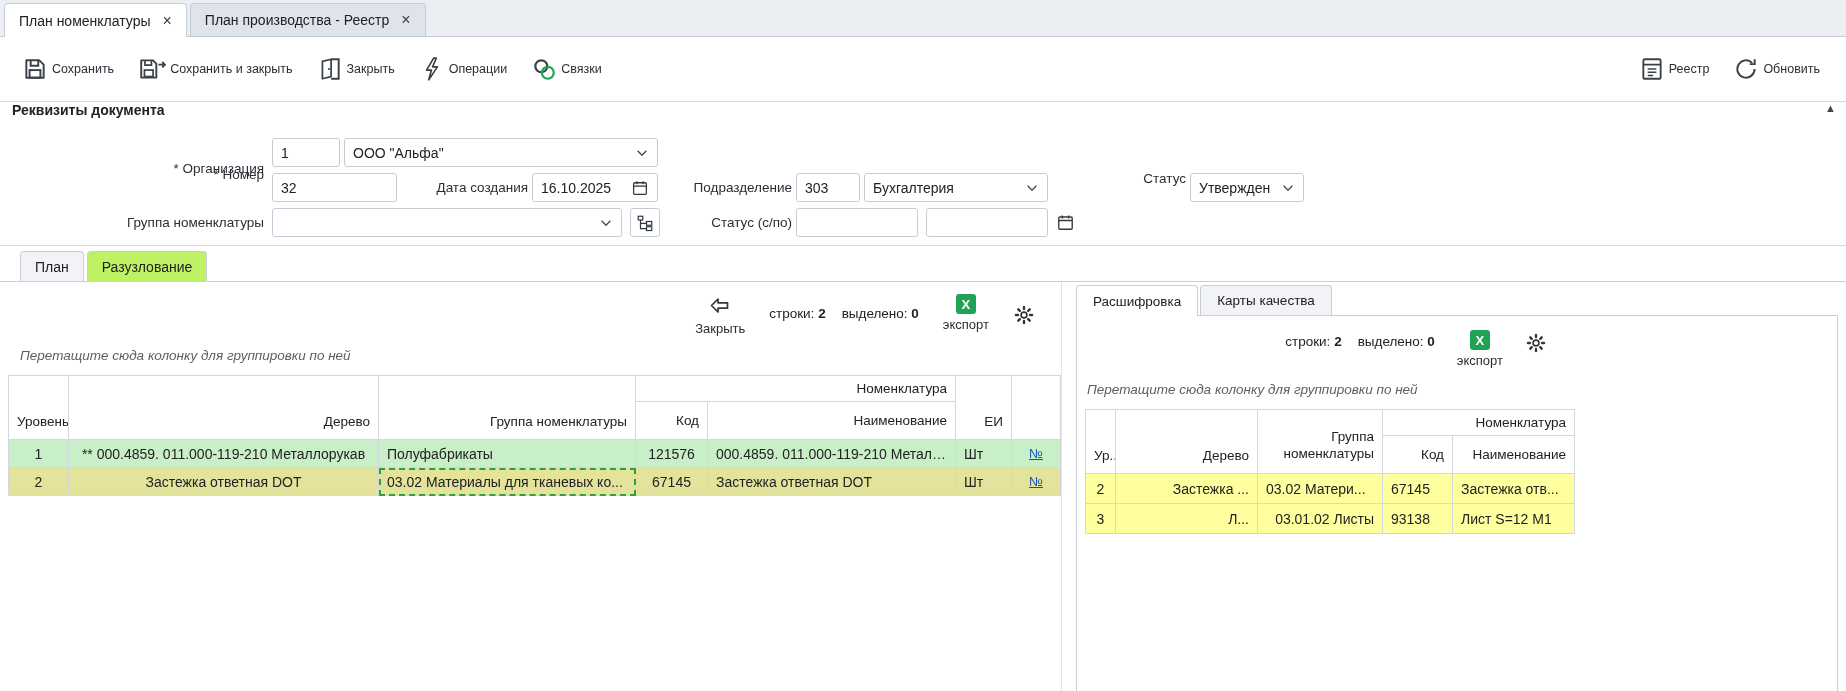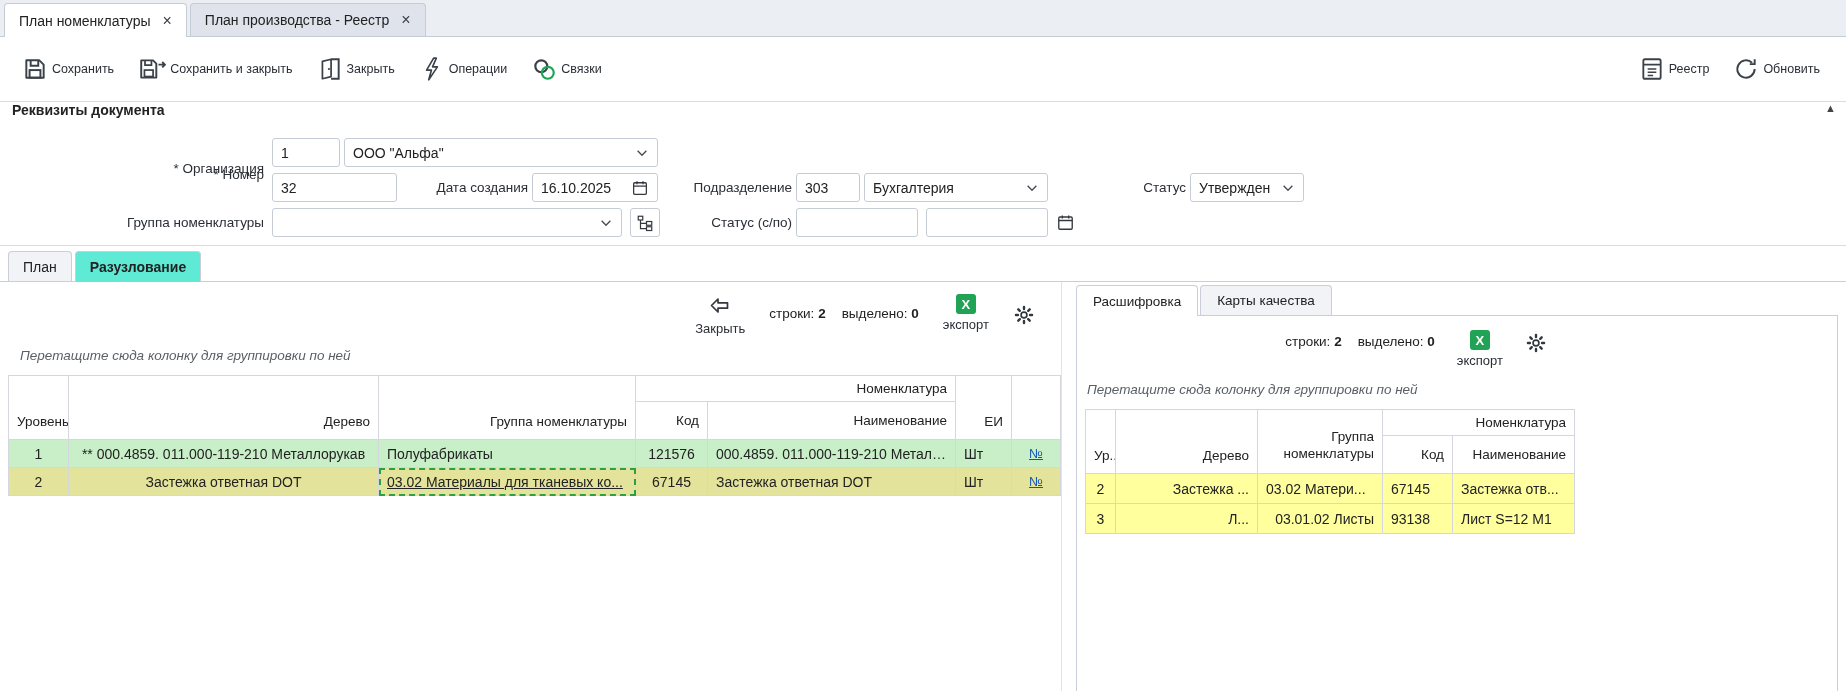--- a/index.html
+++ b/index.html
@@ -40,26 +40,26 @@
   .f-inp { position:absolute; height:29px; border:1px solid #c6ccd6; border-radius:3px;
     background:#fff; display:flex; align-items:center; padding:0 8px; font-size:14px;
     white-space:nowrap; overflow:hidden; }
   .f-inp .grow { flex:1; overflow:hidden; }
   .f-sel { cursor:pointer; }
   .f-btn { position:absolute; height:29px; border:1px solid #c6ccd6; border-radius:3px;
     background:#fff; display:flex; align-items:center; justify-content:center; cursor:pointer; }
   .f-ico { position:absolute; height:29px; display:flex; align-items:center; cursor:pointer; }
 
   
-  .doc-tabs { height:36px; display:flex; align-items:flex-end; padding-left:8px;
+  .doc-tabs { height:36px; display:flex; align-items:flex-end; padding-left:20px;
     border-bottom:1px solid #c9ced8; background:#fff; }
   .dtab { height:30px; padding:0 14px; display:flex; align-items:center; margin-right:3px;
     border:1px solid #c9ced8; border-bottom:none; border-radius:4px 4px 0 0;
     background:#f1f3f7; font-size:14px; cursor:pointer; white-space:nowrap; }
-  .dtab.active { background:#5eead4; font-weight:bold; height:31px; margin-bottom:-1px;align-items:center; }
+  .dtab.active { background:#bef264; font-weight:normal; height:31px; margin-bottom:-1px;align-items:center; }
 
   
   .content { display:flex; padding:0 8px; gap:14px; height:410px; align-items:stretch; }
   .left-grid { width:1054px; border-right:1px solid #e0e4e9; background:#fff; }
 
   .grid-toolbar { display:flex; justify-content:flex-end; align-items:flex-start;
     gap:24px; padding:12px 26px 0 0; height:60px; }
   .gt-item { display:flex; flex-direction:column; align-items:center; gap:3px;
     font-size:13px; color:#2a2e35; cursor:pointer; }
   .gt-counts { display:flex; gap:16px; align-items:center; padding-top:12px; font-size:13.5px; }
@@ -78,21 +78,21 @@
   thead tr.h-top th { height:26px; }
   thead tr.h-bot th { height:38px; }
   tbody td { height:28px; font-size:14px; }
 
   .row-green td { background:#c8efc8; }
   .row-olive td { background:#e3e39b; }
   .row-yellow td { background:#ffff9e; }
   td.c-center { text-align:center; }
   td.c-right { text-align:right; }
   td.link { color:#1557b0; text-decoration:underline; text-align:center; font-size:13px; cursor:pointer; }
-  td.sel-cell { outline:2px dashed #2f9e44; outline-offset:-2px;text-decoration:underline; }
+  td.sel-cell { outline:2px dashed #2f9e44; outline-offset:-2px; }
 
   
   .right-panel { flex:1; display:flex; flex-direction:column; }
   .rp-tabs { display:flex; padding-top:3px; }
   .rp-tab { height:30px; padding:0 16px; display:flex; align-items:center; margin-right:2px;
     border:1px solid #c9ced8; border-bottom:none; border-radius:4px 4px 0 0;
     background:#f1f3f7; font-size:13.5px; cursor:pointer; }
   .rp-tab.active { background:#fff; position:relative; z-index:2; height:31px; margin-bottom:-1px; }
   .rp-box { border:1px solid #c9ced8; background:#fff; flex:1; }
   .rp-toolbar { display:flex; justify-content:flex-end; align-items:flex-start;
@@ -230,21 +230,21 @@
       <span class="grow">303</span>
     </div>
     <div class="f-inp f-sel" style="left:864px;top:41px;width:184px;">
       <span class="grow">Бухгалтерия</span>
       <span>
           <svg viewBox="0 0 16 16" width="14" height="14">
             <polyline points="3,5.5 8,10.5 13,5.5" fill="none" stroke="#4a4f57" stroke-width="1.6"></polyline>
           </svg>
         </span>
     </div>
-    <div class="f-lbl" style="left:1064px;top:41px;width:122px;">Статус</div>
+    <div class="f-lbl" style="left:1064px;top:32px;width:122px;">Статус</div>
     <div class="f-inp f-sel" style="left:1190px;top:41px;width:114px;">
       <span class="grow">Утвержден</span>
       <span>
           <svg viewBox="0 0 16 16" width="14" height="14">
             <polyline points="3,5.5 8,10.5 13,5.5" fill="none" stroke="#4a4f57" stroke-width="1.6"></polyline>
           </svg>
         </span>
     </div>
 
     <div class="f-lbl" style="left:0;top:76px;width:264px;">Группа номенклатуры</div>

